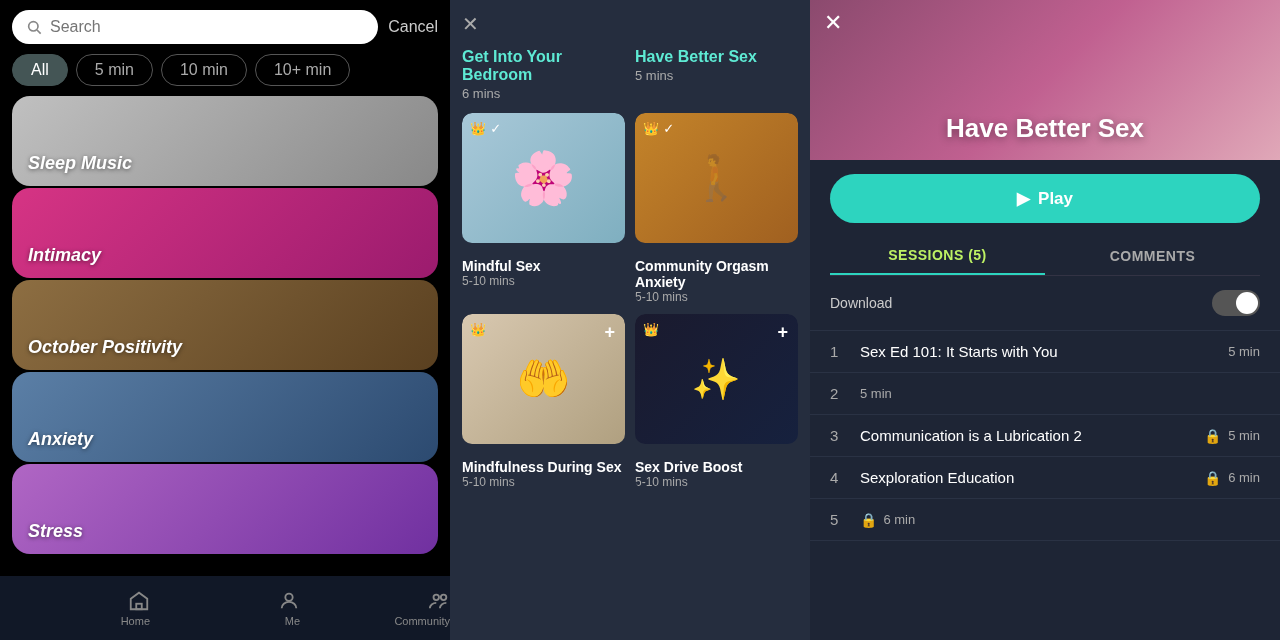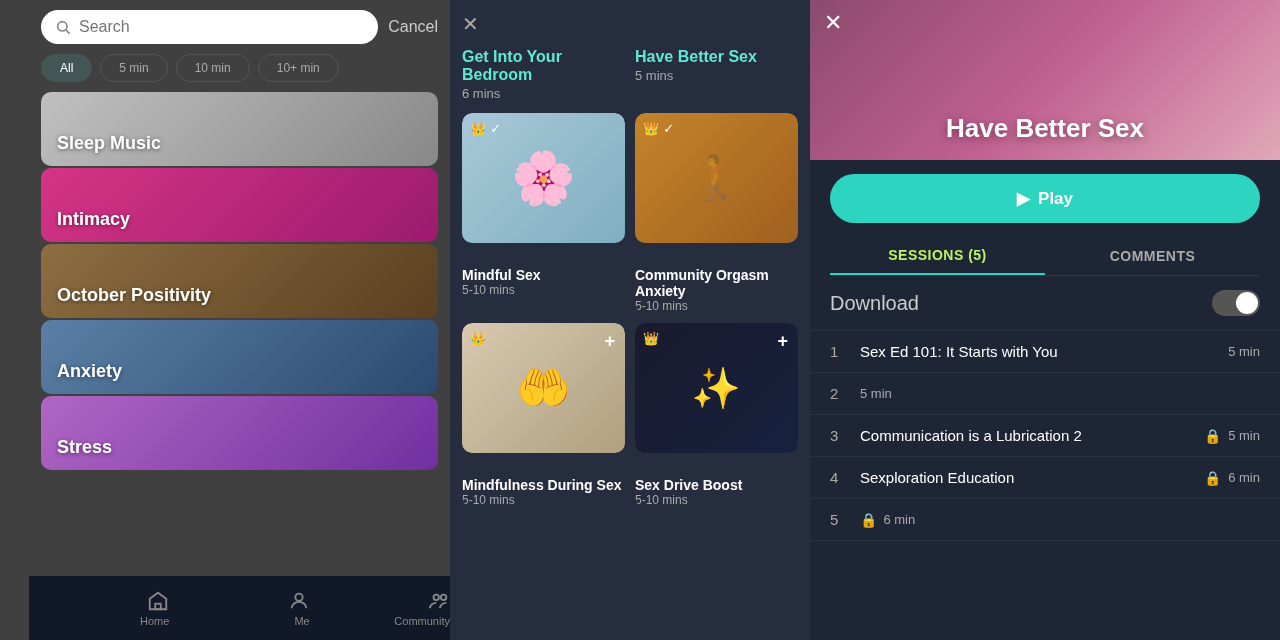--- a/index.html
+++ b/index.html
@@ -9,25 +9,24 @@
       overflow: hidden;
       font-family: -apple-system, BlinkMacSystemFont, 'Segoe UI', sans-serif;
       background: #1e2535;
       display: flex;
     }
 
     
     .left-panel {
       width: 450px;
       height: 640px;
-      background: #404040;
+      background: #000000;
       display: flex;
       flex-direction: column;
       flex-shrink: 0;
-      padding-left: 29px;
     }
 
     .search-bar-row {
       display: flex;
       align-items: center;
       padding: 10px 12px;
       gap: 10px;
     }
 
     .search-input-wrapper {
@@ -70,46 +69,47 @@
       gap: 8px;
       padding: 0 12px 10px;
     }
 
     .filter-btn {
       padding: 6px 18px;
       border-radius: 20px;
       border: 1px solid #555;
       background: transparent;
       color: #aaa;
-      font-size: 12px;
+      font-size: 16px;
       cursor: pointer;
     }
 
     .filter-btn.active {
       background: #455;
       color: #fff;
       border-color: #455;
     }
 
     .category-list {
       flex: 1;
       overflow-y: auto;
       display: flex;
       flex-direction: column;
       gap: 2px;
       padding: 0 12px;
     }
 
     .category-item {
-      border-radius: 10px;
+      border-radius: 18px;
       overflow: hidden;
-      height: 74px;
+      height: 90px;
       position: relative;
       cursor: pointer;
       flex-shrink: 0;
+      font-style: italic;
     }
 
     .category-bg {
       position: absolute;
       inset: 0;
       background-size: cover;
       background-position: center;
     }
 
     .category-label {
@@ -247,21 +247,21 @@
 
     .thumb-icon-area {
       position: absolute;
       top: 8px;
       left: 8px;
       display: flex;
       gap: 4px;
     }
 
     .session-card-info {
-      padding: 24px 0 0;
+      padding: 15px 0 0;
     }
 
     .session-card-info h4 {
       color: #fff;
       font-size: 14px;
       font-weight: 600;
     }
 
     .session-card-info .dur {
       color: #aaa;
@@ -351,21 +351,21 @@
     .download-row {
       display: flex;
       align-items: center;
       justify-content: space-between;
       padding: 14px 20px;
       border-bottom: 1px solid #2a3244;
     }
 
     .download-label {
       color: #ccc;
-      font-size: 20px;
+      font-size: 14px;
     }
 
     .toggle {
       width: 48px;
       height: 26px;
       background: #555;
       border-radius: 13px;
       position: relative;
       cursor: pointer;
     }

